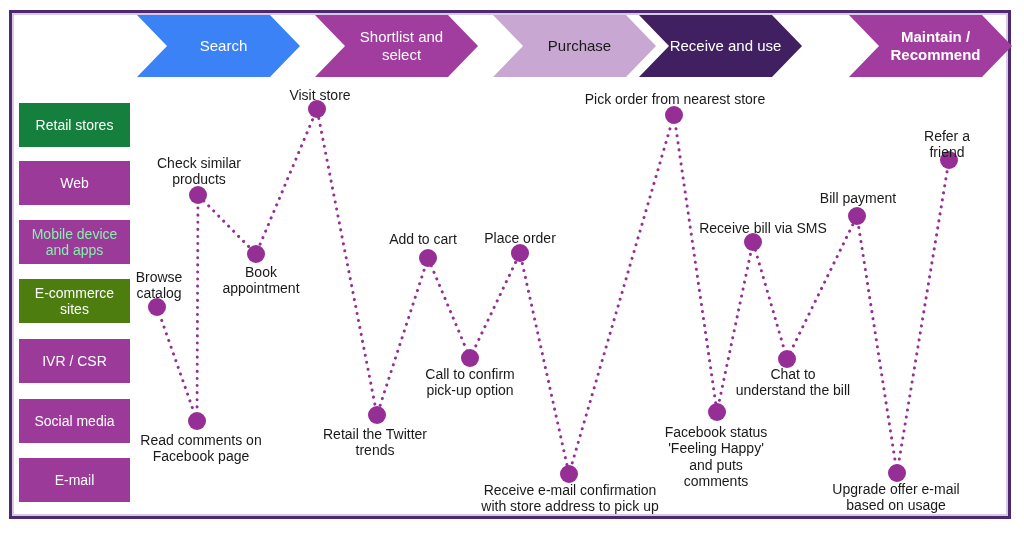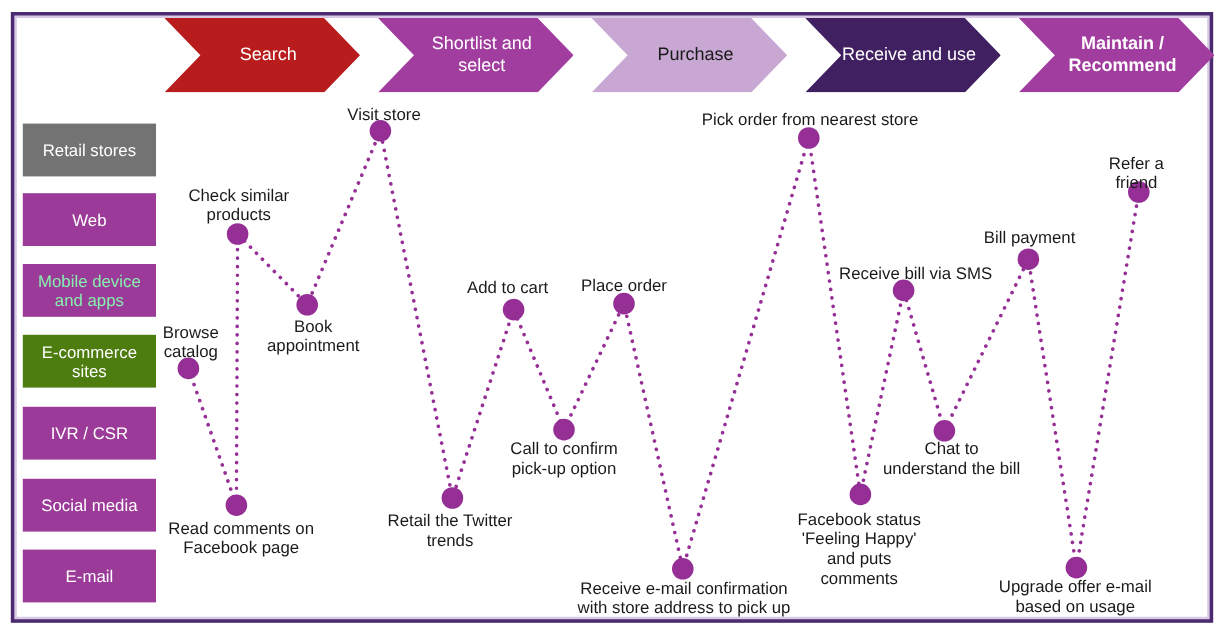--- a/index.html
+++ b/index.html
@@ -36,40 +36,40 @@
     white-space:pre-line; text-align:center;
     font-size:14px; line-height:1.17; color:#1a1a1a;
   }
 </style>
 </head>
 <body>
 
 <div id="canvas">
   <div class="frame"></div>
   <div id="stages-layer">
-      <div class="stage-arrow" style="left: 137px; background: #b91c1c;">
+      <div class="stage-arrow" style="left: 137px; background: #3b82f6;">
         <span class="stage-label" style="color: rgb(255, 255, 255);">Search</span>
       </div>
       <div class="stage-arrow" style="left: 315px; background: rgb(161, 61, 158);">
         <span class="stage-label" style="color: rgb(255, 255, 255);">Shortlist and
 select</span>
       </div>
       <div class="stage-arrow" style="left: 493px; background: rgb(200, 167, 210);">
         <span class="stage-label" style="color: rgb(26, 26, 26);">Purchase</span>
       </div>
-      <div class="stage-arrow" style="left: 671px; background: rgb(64, 32, 96);">
+      <div class="stage-arrow" style="left: 639px; background: rgb(64, 32, 96);">
         <span class="stage-label" style="color: rgb(255, 255, 255);">Receive and use</span>
       </div>
       <div class="stage-arrow" style="left: 849px; background: rgb(161, 61, 158); font-weight: bold;">
         <span class="stage-label" style="color: rgb(255, 255, 255);">Maintain /
 Recommend</span>
       </div>
     </div>
   <div id="channels-layer">
-      <div class="channel-box" style="top: 103px; background: #737373;">
+      <div class="channel-box" style="top: 103px; background: #15803d;">
         <span class="channel-label" style="color: rgb(255, 255, 255);">Retail stores</span>
       </div>
       <div class="channel-box" style="top: 161px; background: rgb(155, 58, 152);">
         <span class="channel-label" style="color: rgb(255, 255, 255);">Web</span>
       </div>
       <div class="channel-box" style="top: 220px; background: rgb(155, 58, 152);">
         <span class="channel-label" style="color: #86efac;">Mobile device
 and apps</span>
       </div>
       <div class="channel-box" style="top: 279px; background: #4d7c0f;">

